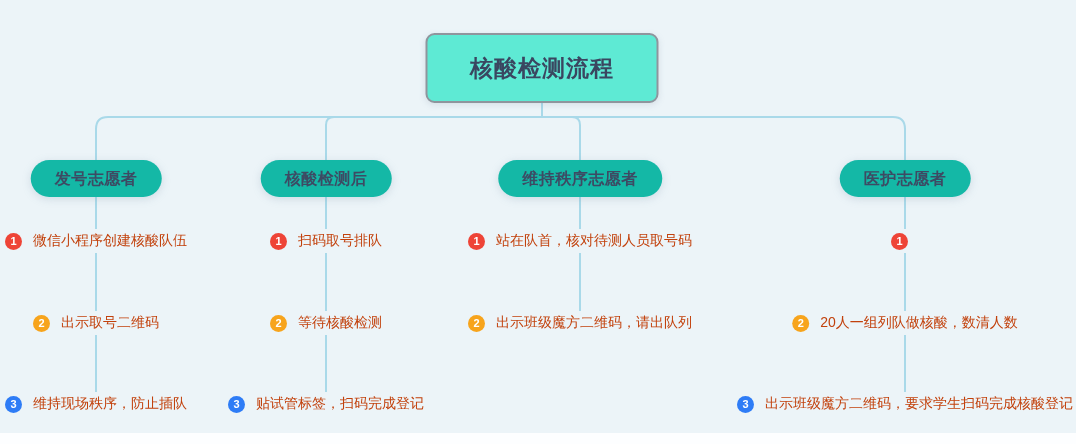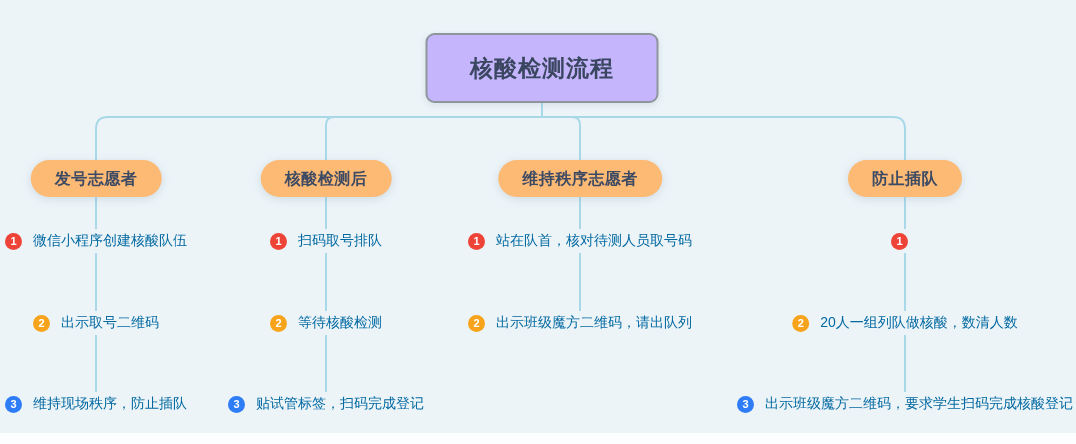--- a/index.html
+++ b/index.html
@@ -19,34 +19,34 @@
   }
   svg.connectors {
     position:absolute; left:0; top:0; z-index:1;
   }
   .node { position:absolute; transform:translateX(-50%); z-index:2; white-space:nowrap; }
 
   
   .root-box {
     left:542px; top:33px; transform:translateX(-50%);
     width:233px; height:70px;
-    background:#c4b5fd;
+    background:#5eead4;
     border:2px solid #8f959d;
     border-radius:9px;
     box-shadow:0 2px 6px rgba(120,140,160,0.18);
     display:flex; align-items:center; justify-content:center;
     font-size:23px; font-weight:bold; color:#3a4660;
     letter-spacing:1px;
     box-sizing:border-box;
   }
 
   
   .pill {
     top:160px; height:37px; line-height:37px;
-    background:#fdba74;
+    background:#14b8a6;
     border-radius:19px;
     box-shadow:0 2px 8px rgba(130,155,175,0.28);
     padding:0 24px;
     font-size:16px; font-weight:bold; color:#3d4a63;
     letter-spacing:0.5px;
   }
 
   
   .item-row {
     height:24px;
@@ -57,21 +57,21 @@
   .badge {
     width:17px; height:17px; border-radius:50%;
     color:#ffffff; font-size:11px; font-weight:bold;
     display:flex; align-items:center; justify-content:center;
     flex:0 0 17px;
     margin-right:11px;
   }
   .badge-1 { background:#ee4437; }
   .badge-2 { background:#f7a41c; }
   .badge-3 { background:#2e7cf6; }
-  .item-text { font-size:14px; color:#0369a1; }
+  .item-text { font-size:14px; color:#c2410c; }
 
   .row-y1 { top:229px; }
   .row-y2 { top:311px; }
   .row-y3 { top:392px; }
   .bx1 { left:96px; }
   .bx2 { left:326px; }
   .bx3 { left:580px; }
   .bx4 { left:905px; }
 </style>
 </head>
@@ -150,21 +150,21 @@
     <span class="item-text">站在队首，核对待测人员取号码</span>
   </div>
   <div class="node item-row bx3 row-y2">
     <span class="badge badge-2">
         <span>2</span>
       </span>
     <span class="item-text">出示班级魔方二维码，请出队列</span>
   </div>
 
   <div class="node pill bx4">
-    <span>防止插队</span>
+    <span>医护志愿者</span>
   </div>
   <div class="node item-row bx4 row-y1">
     <span class="badge badge-1">
         <span>1</span>
       </span>
   </div>
   <div class="node item-row bx4 row-y2">
     <span class="badge badge-2">
         <span>2</span>
       </span>

